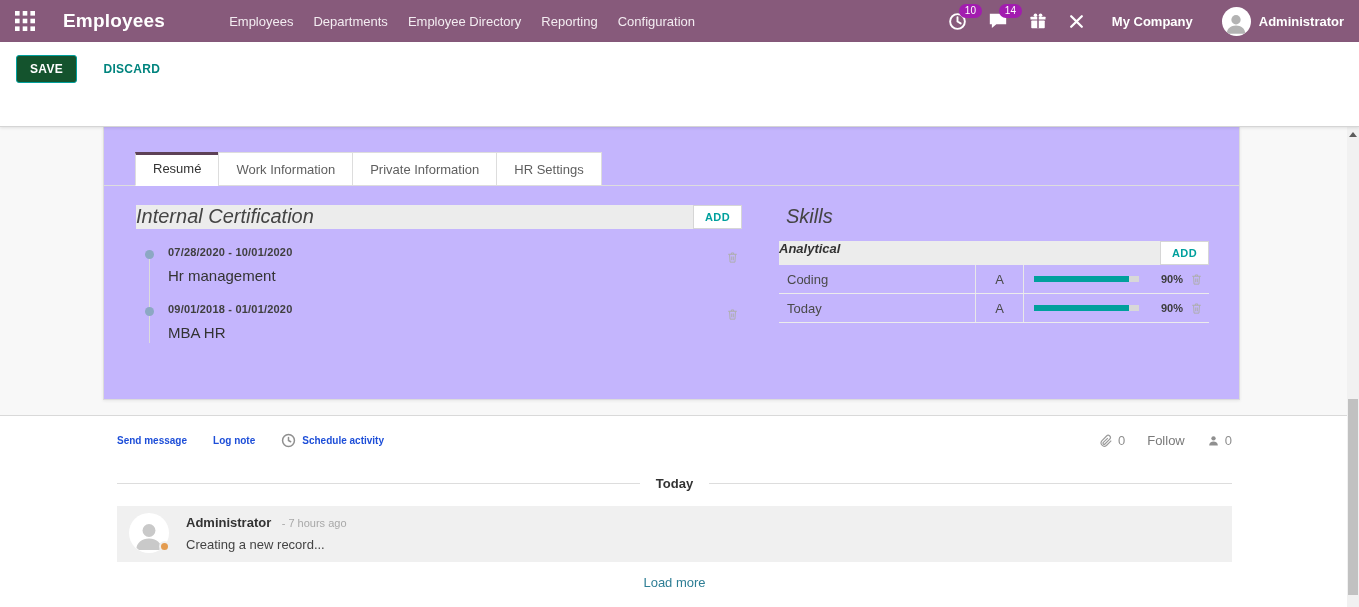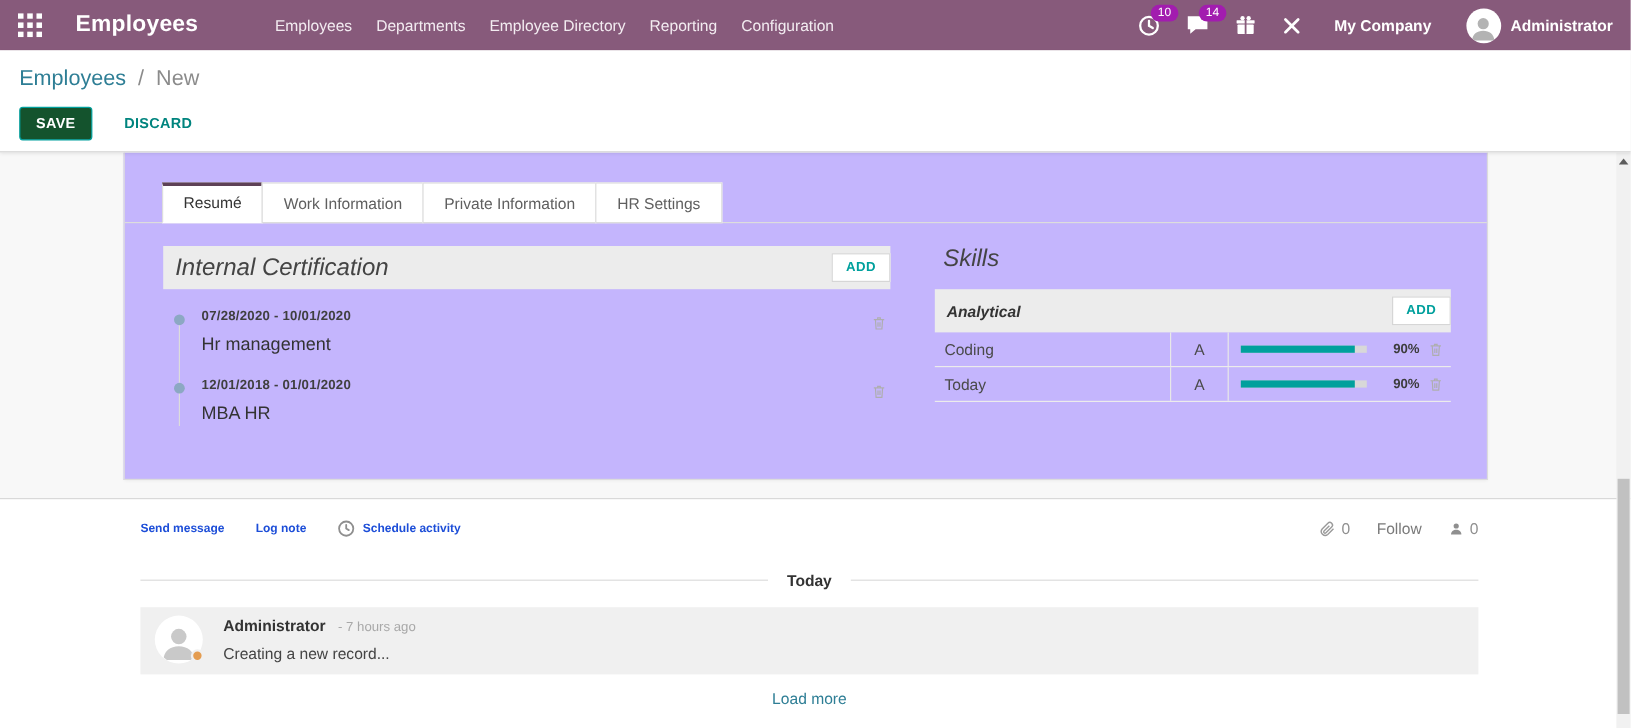--- a/index.html
+++ b/index.html
@@ -44,22 +44,22 @@
   .tab { font-size:13px; color:#5f5f5f; padding:9px 17px 8px; border:1px solid #ddd;
     margin-left:-1px; margin-bottom:-1px; cursor:pointer; background:#fff; }
   .tab:first-child { margin-left:0; }
   .tab.active { border-top:3px solid #5D4156; padding-top:6px; color:#333;
     border-bottom-color:#fff; font-weight:400; }
 
   .sheet-body { display:flex; justify-content:space-between; padding:19px 30px 30px 32px; }
   .col-left { width:606px; }
   .col-right { width:430px; }
 
-  .section-bar { background:#ececec; height:36px; display:flex; align-items:center;
-    justify-content:space-between; padding-left:10px; }
+  .section-bar { background:#ececec; height:24px; display:flex; align-items:flex-start;
+    justify-content:space-between; padding-left:0; }
   .section-title { font-style:italic; font-size:20px; color:#444; }
   .btn-add { background:#fff; border:1px solid #d6d6d6; color:#00A09D; font-size:11px;
     font-weight:bold; padding:5px 11px; cursor:pointer; letter-spacing:.4px; font-family:inherit; }
 
   .timeline { position:relative; margin-top:8px; }
   .timeline::before { content:""; position:absolute; left:13px; top:14px; bottom:8px;
     width:1px; background:#dcdcdc; }
   .entry { position:relative; padding:9px 0 10px 32px; }
   .entry-dot { position:absolute; left:9px; top:13px; width:9px; height:9px; border-radius:50%;
     background:#8CA8C3; }
@@ -182,25 +182,20 @@
             <circle cx="12" cy="9" r="4.3"></circle>
             <path d="M3.5 22c0-4.8 3.8-7.6 8.5-7.6s8.5 2.8 8.5 7.6z"></path>
           </svg>
       </span>
       <span class="user-name">Administrator</span>
     </div>
   </div>
 </div>
 
 <div class="control-panel">
-  <div class="breadcrumb">
-    <span class="bc-root">Employees</span>
-    <span class="bc-sep">/</span>
-    <span class="bc-current">New</span>
-  </div>
   <button class="btn-save">SAVE</button>
   <button class="btn-discard">DISCARD</button>
 </div>
 
 <div class="content">
   <div class="sheet">
     <div class="tabs">
       <span class="tab active">Resumé</span>
       <span class="tab">Work Information</span>
       <span class="tab">Private Information</span>
@@ -219,21 +214,21 @@
             <div class="entry-dates">07/28/2020 - 10/01/2020</div>
             <div class="entry-name">Hr management</div>
             <span class="entry-trash">
               <svg width="13" height="14" viewBox="0 0 24 24" fill="none" stroke="#aeaeae" stroke-width="1.8">
                   <path d="M4 7h16M10 7V4.5h4V7M6.5 7l1 14.5h9l1-14.5M10.5 11v7M13.5 11v7"></path>
                 </svg>
             </span>
           </div>
           <div class="entry">
             <span class="entry-dot"></span>
-            <div class="entry-dates">12/01/2018 - 01/01/2020</div>
+            <div class="entry-dates">09/01/2018 - 01/01/2020</div>
             <div class="entry-name">MBA HR</div>
             <span class="entry-trash">
               <svg width="13" height="14" viewBox="0 0 24 24" fill="none" stroke="#aeaeae" stroke-width="1.8">
                   <path d="M4 7h16M10 7V4.5h4V7M6.5 7l1 14.5h9l1-14.5M10.5 11v7M13.5 11v7"></path>
                 </svg>
             </span>
           </div>
         </div>
       </div>
 

